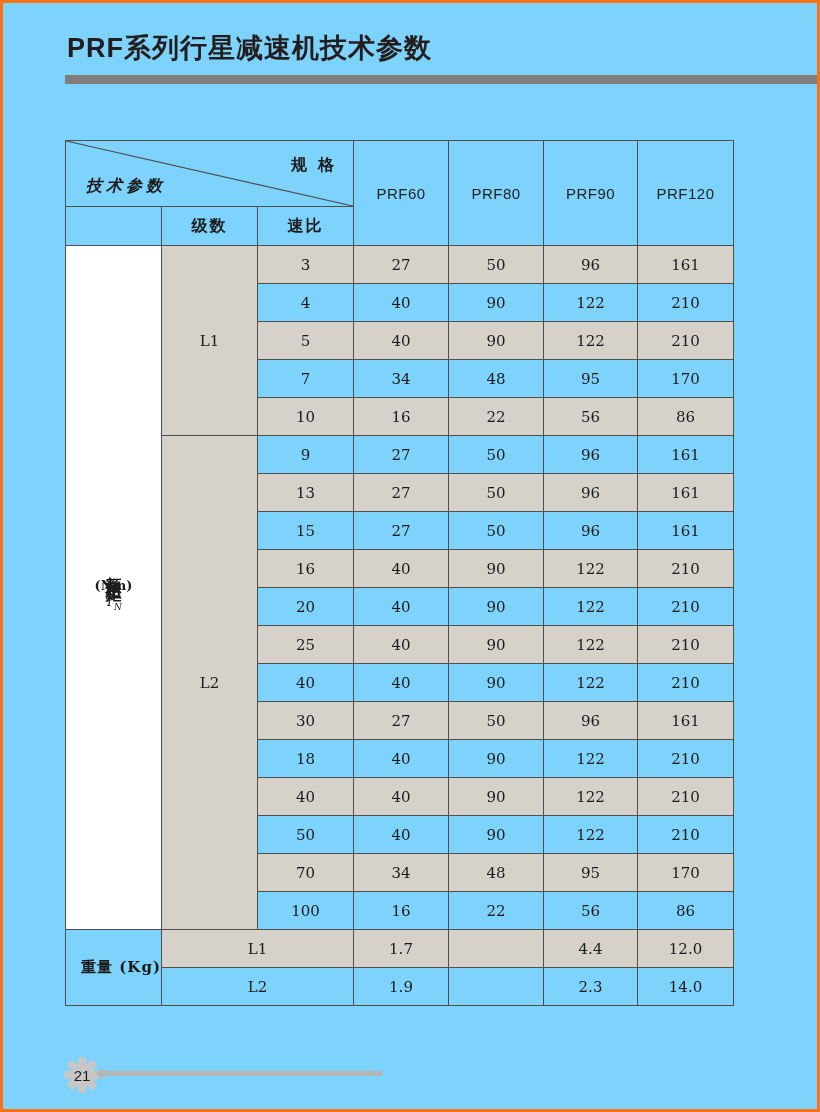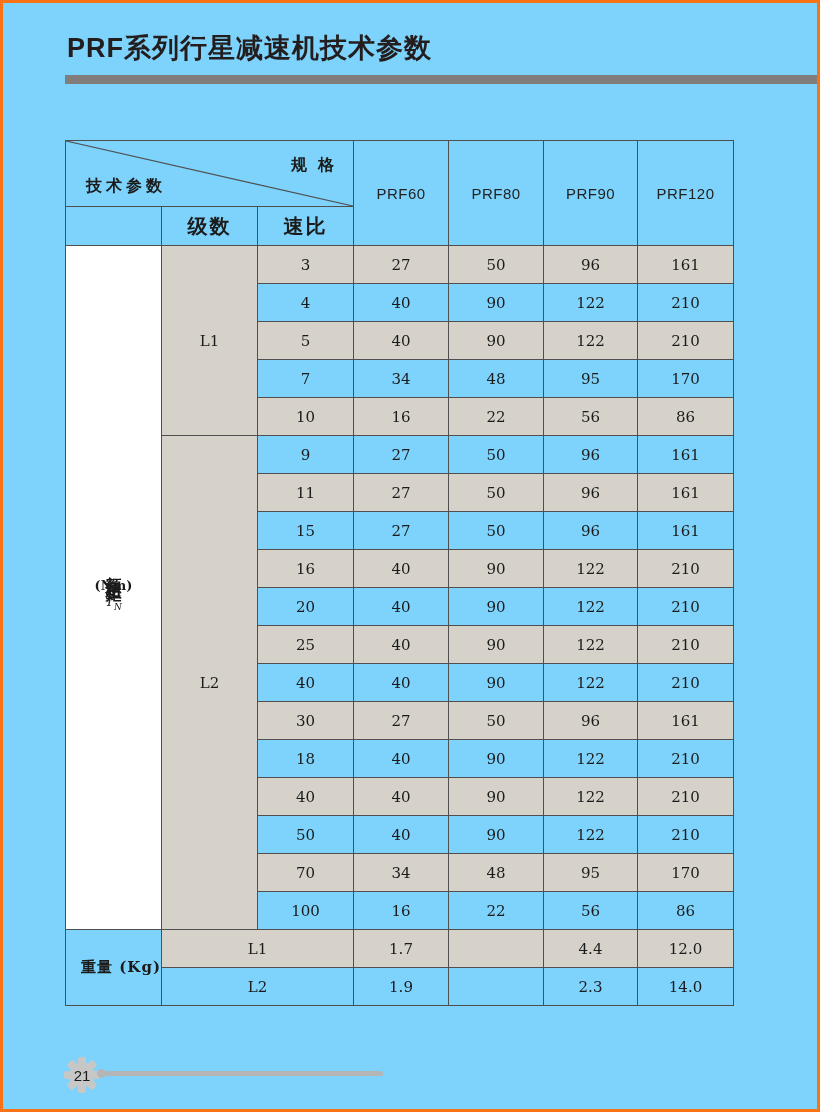--- a/index.html
+++ b/index.html
@@ -29,27 +29,27 @@
   .shaded{background:#d6d2ca;}
   td.stage-cell{background:#d6d2ca;font-size:15px;}
   td.corner{position:relative;}
   .corner svg{position:absolute;left:0;top:0;width:100%;height:100%;}
   .corner-tr{
     position:absolute;top:14px;right:8px;font-weight:600;font-size:16px;
     letter-spacing:11px;white-space:nowrap;
   }
   .corner-bl{
     position:absolute;bottom:9px;left:20px;font-weight:600;font-size:16px;
-    letter-spacing:4px;white-space:nowrap;
+    letter-spacing:4px;white-space:nowrap;font-style:italic;
   }
   td.model-h{
     font-family:"Liberation Sans","DejaVu Sans",sans-serif;font-size:15px;
     letter-spacing:.5px;color:#222;
   }
-  td.sub-h{font-weight:600;font-size:20px;letter-spacing:2px;}
+  td.sub-h{font-weight:600;font-size:16px;letter-spacing:2px;}
   td.torque-cell{background:#ffffff;}
   .torque-wrap{display:flex;flex-direction:column;align-items:center;justify-content:center;gap:2px;}
   .vert-text{
     writing-mode:vertical-rl;text-orientation:upright;line-height:1;
     font-weight:600;font-size:16px;letter-spacing:3px;
   }
   .unit{font-size:13px;font-weight:600;}
   .sym{font-size:13px;font-style:italic;line-height:1;}
   .sym sub{font-size:9px;}
   td.weight-label-cell{font-weight:600;letter-spacing:1px;font-size:15px;text-align:right;}
@@ -149,21 +149,21 @@
         </tr>
         <tr>
           <td class="stage-cell" rowspan="13">L2</td>
           <td class="ratio-cell">9</td>
           <td class="value-cell">27</td>
           <td class="value-cell">50</td>
           <td class="value-cell">96</td>
           <td class="value-cell">161</td>
         </tr>
         <tr>
-          <td class="ratio-cell shaded">11</td>
+          <td class="ratio-cell shaded">13</td>
           <td class="value-cell shaded">27</td>
           <td class="value-cell shaded">50</td>
           <td class="value-cell shaded">96</td>
           <td class="value-cell shaded">161</td>
         </tr>
         <tr>
           <td class="ratio-cell">15</td>
           <td class="value-cell">27</td>
           <td class="value-cell">50</td>
           <td class="value-cell">96</td>

